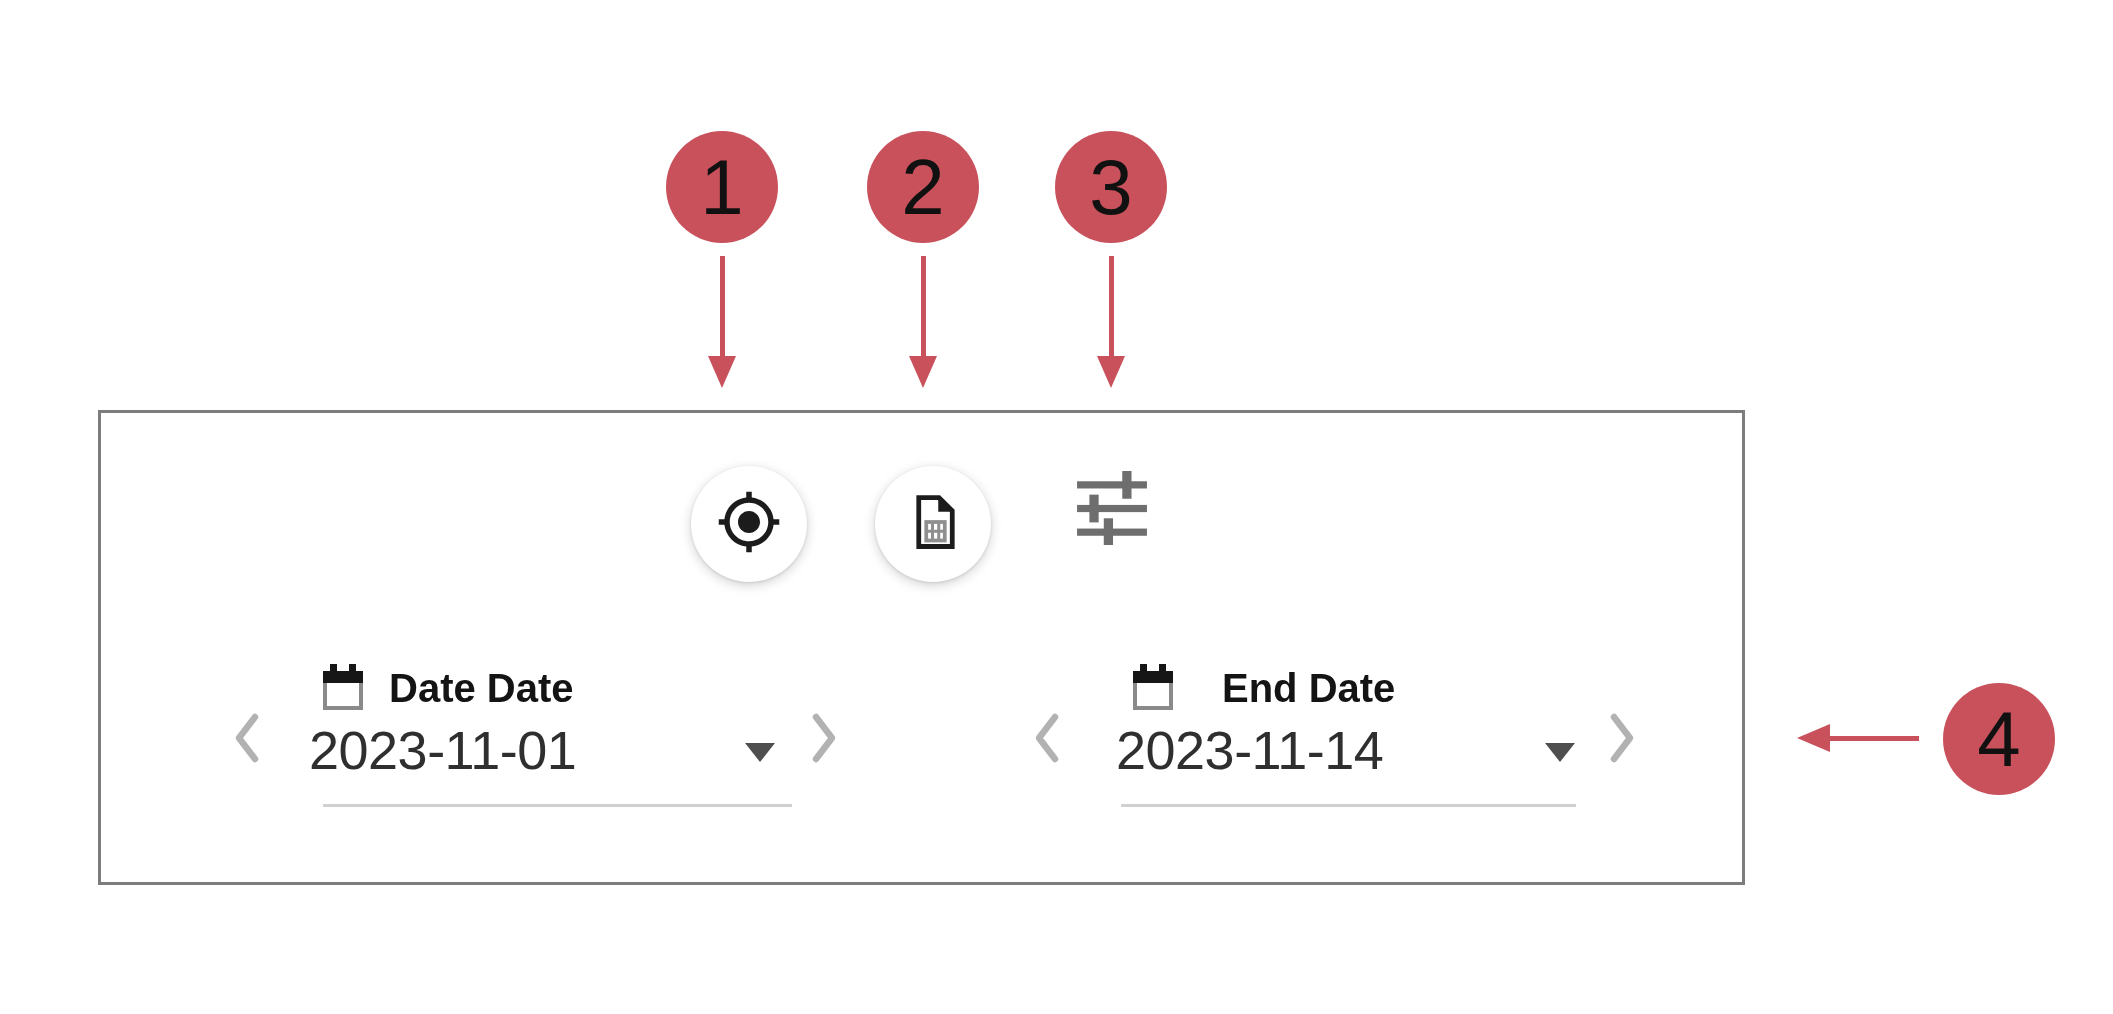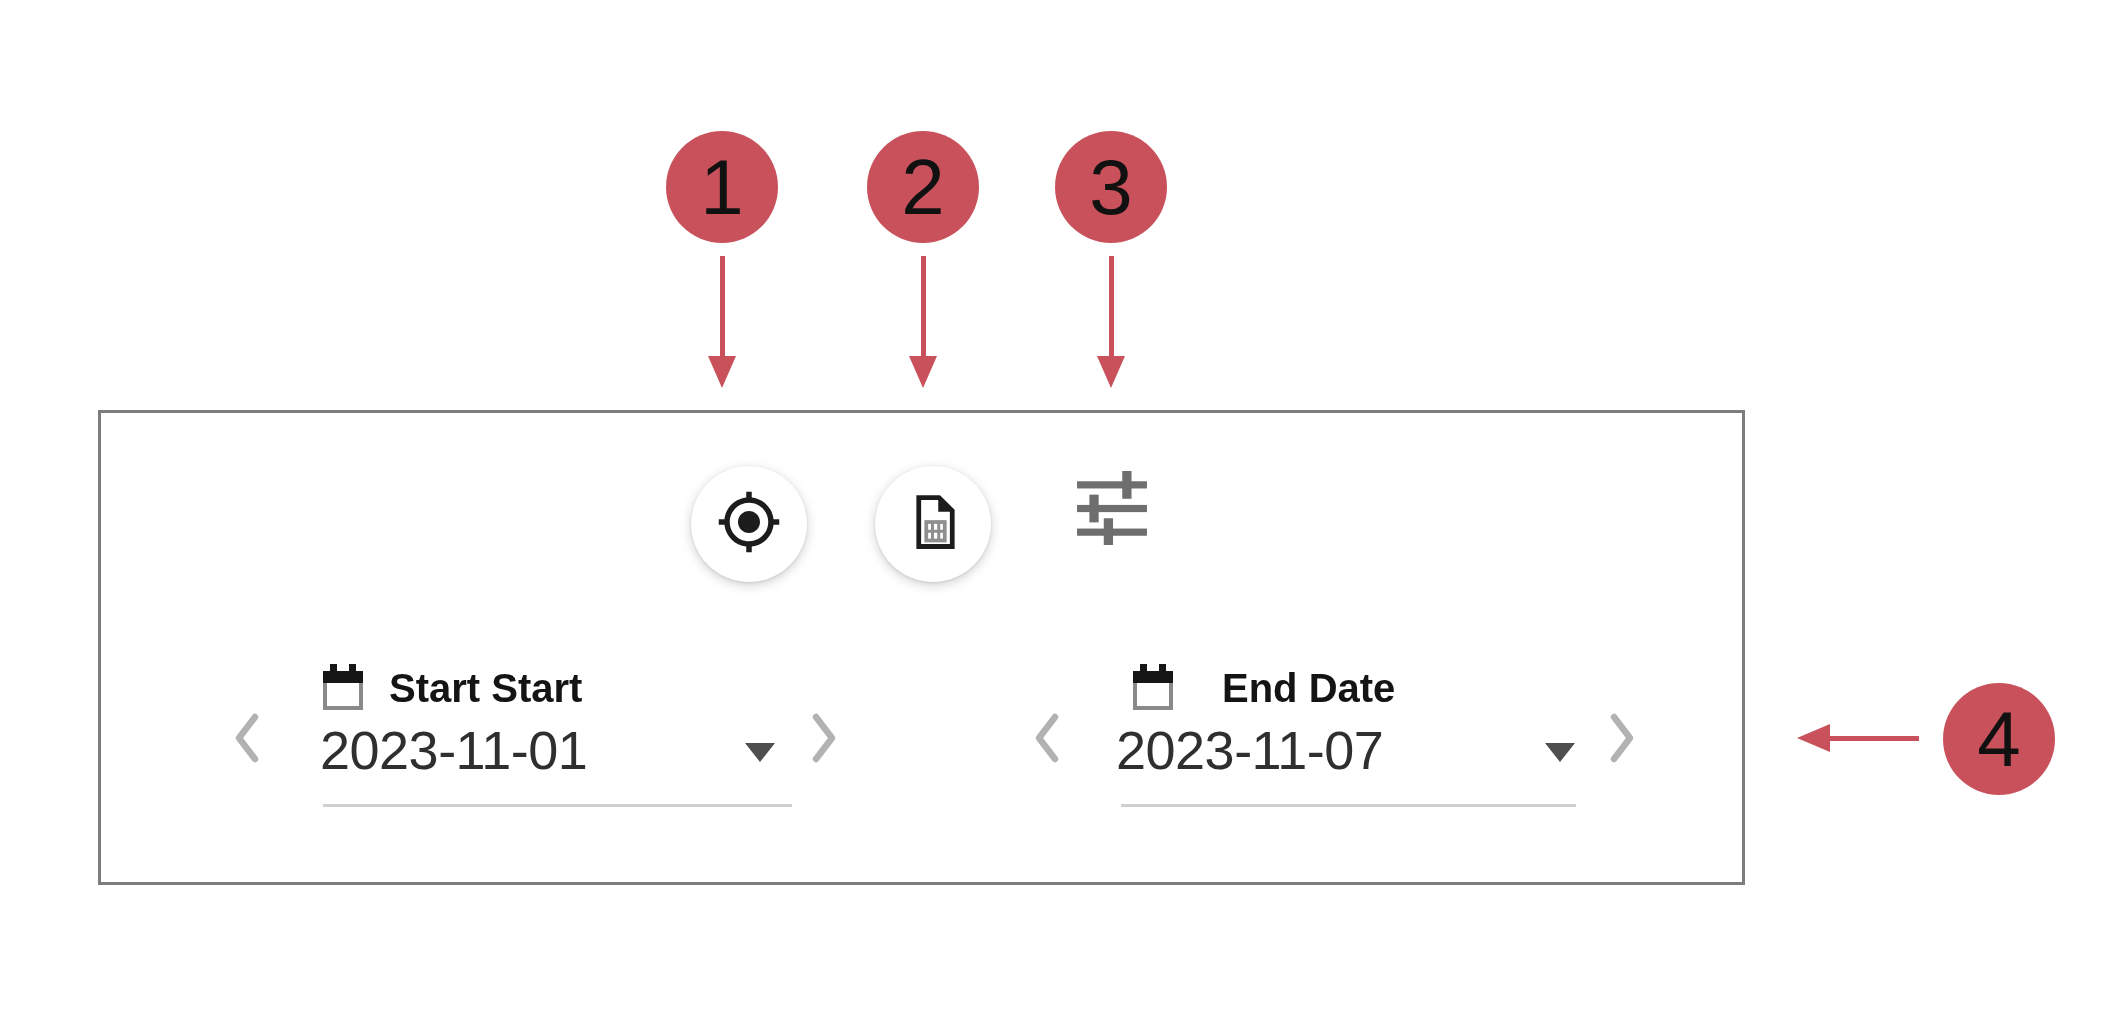--- a/index.html
+++ b/index.html
@@ -169,23 +169,23 @@
 
     <span class="cal-icon" style="left:217px; top:250px;">
       <svg width="50" height="50" viewBox="0 0 50 50">
         <rect x="12" y="1" width="7" height="10" fill="#161616"></rect>
         <rect x="31" y="1" width="7" height="10" fill="#161616"></rect>
         <rect x="7" y="11" width="36" height="34" fill="#ffffff" stroke="#8a8a8a" stroke-width="4"></rect>
         <rect x="5" y="8" width="40" height="12" fill="#161616"></rect>
       </svg>
     </span>
 
-    <div class="date-label" style="left:288px; top:255px;">Start Start</div>
-
-    <div class="date-value" style="left:219px; top:310px;">2023-11-01</div>
+    <div class="date-label" style="left:288px; top:255px;">Date Date</div>
+
+    <div class="date-value" style="left:208px; top:310px;">2023-11-01</div>
 
     <div class="caret-down" style="left:644px; top:330px;"></div>
 
     <div class="chevron" style="left:706px; top:297px;">
       <svg width="36" height="56" viewBox="0 0 36 56">
         <polyline points="9,7 25,28 9,49" fill="none" stroke="#b2b2b2" stroke-width="6.5" stroke-linecap="round" stroke-linejoin="round"></polyline>
       </svg>
     </div>
 
     <div class="underline" style="left:222px; top:391px; width:469px;"></div>
@@ -200,21 +200,21 @@
       <svg width="50" height="50" viewBox="0 0 50 50">
         <rect x="12" y="1" width="7" height="10" fill="#161616"></rect>
         <rect x="31" y="1" width="7" height="10" fill="#161616"></rect>
         <rect x="7" y="11" width="36" height="34" fill="#ffffff" stroke="#8a8a8a" stroke-width="4"></rect>
         <rect x="5" y="8" width="40" height="12" fill="#161616"></rect>
       </svg>
     </span>
 
     <div class="date-label" style="left:1092px; top:255px;margin-left:29px;">End Date</div>
 
-    <div class="date-value" style="left:1015px; top:310px;">2023-11-07</div>
+    <div class="date-value" style="left:1015px; top:310px;">2023-11-14</div>
 
     <div class="caret-down" style="left:1444px; top:330px;"></div>
 
     <div class="chevron" style="left:1504px; top:297px;">
       <svg width="36" height="56" viewBox="0 0 36 56">
         <polyline points="9,7 25,28 9,49" fill="none" stroke="#b2b2b2" stroke-width="6.5" stroke-linecap="round" stroke-linejoin="round"></polyline>
       </svg>
     </div>
 
     <div class="underline" style="left:1020px; top:391px; width:455px;"></div>

